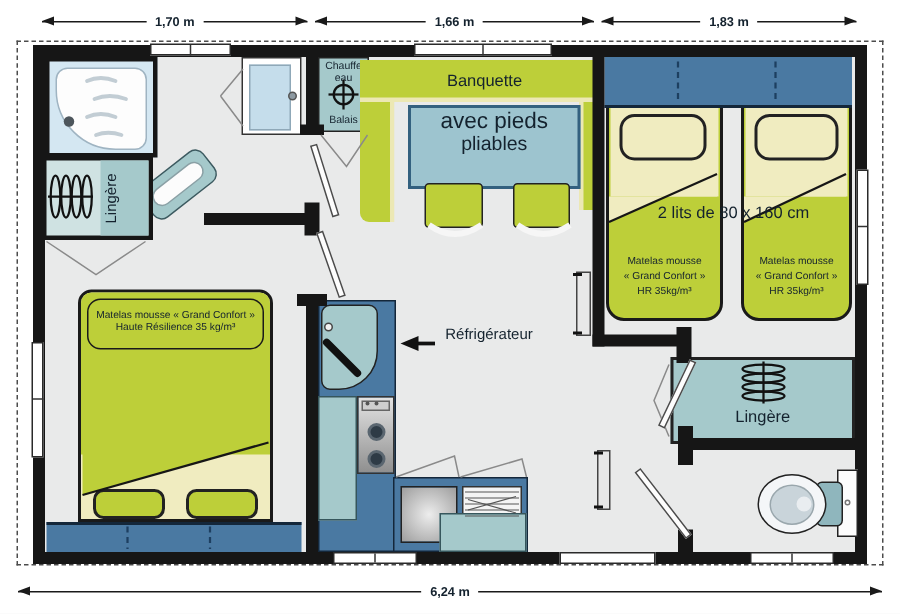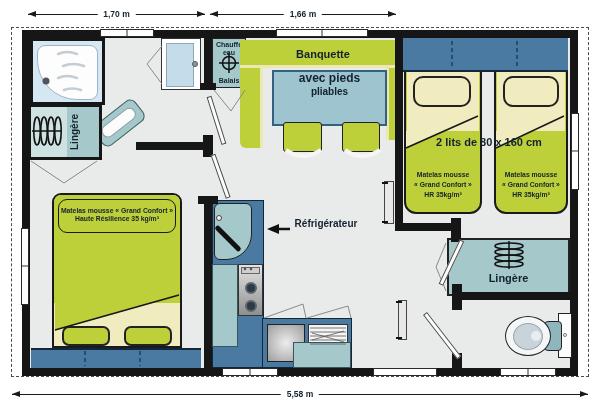--- a/index.html
+++ b/index.html
@@ -2,21 +2,21 @@
 <html><head>
 <meta charset="utf-8">
 <style>
   html,body{margin:0;padding:0;background:#ffffff;}
   #plan{position:relative;width:600px;height:409px;background:#fff;overflow:hidden;
         font-family:"Liberation Sans",sans-serif;color:#14222e;}
   .abs{position:absolute;box-sizing:border-box;}
   .wall{background:#161616;}
   .win{background:#fff;border:1px solid #2a2a2a;}
   .leaf{background:#fdfdfd;border:1px solid #4c4c4c;height:5px;transform-origin:0 50%;}
-  .lbl{font-weight:bold;color:#14222e;text-align:center;line-height:1.15;}
+  .lbl{font-weight:normal;color:#14222e;text-align:center;line-height:1.15;}
   .dim{position:absolute;height:8px;}
   .dim .line{position:absolute;left:0;right:0;top:4px;border-top:1px solid #1a1a1a;}
   .dim .al{position:absolute;left:0;top:1px;width:0;height:0;
            border-top:3.5px solid transparent;border-bottom:3.5px solid transparent;border-right:8px solid #1a1a1a;}
   .dim .ar{position:absolute;right:0;top:1px;width:0;height:0;
            border-top:3.5px solid transparent;border-bottom:3.5px solid transparent;border-left:8px solid #1a1a1a;}
   .dim .txt{position:absolute;left:50%;top:4px;transform:translate(-50%,-50%);
             background:#fff;padding:0 6px;font-size:8.5px;font-weight:bold;white-space:nowrap;}
   .vtxt{writing-mode:vertical-rl;transform:rotate(180deg);}
 </style>
@@ -52,22 +52,22 @@
     <div class="lbl" style="font-size:7px;margin-top:2px;">Chauffe</div>
     <div class="lbl" style="font-size:7px;">eau</div>
     <div class="lbl" style="font-size:7px;position:absolute;bottom:2px;left:0;right:0;">Balais</div>
   </div>
 
   <div class="abs" style="left:240px;top:40px;width:158px;height:28px;background:#bdcf39;border-bottom:3px solid #ece8b4;"></div>
   <div class="abs" style="left:240px;top:68px;width:23px;height:80px;background:#bdcf39;border-right:3px solid #ece8b4;border-radius:0 0 0 6px;"></div>
   <div class="abs" style="left:386px;top:68px;width:12px;height:72px;background:#bdcf39;border-left:3px solid #ece8b4;"></div>
 
   <div class="abs" style="left:272px;top:70px;width:115px;height:56px;background:#9dc4cf;border:2px solid #33617f;">
-    <div class="lbl" style="font-size:12px;">avec pieds</div>
-    <div class="lbl" style="font-size:10px;">pliables</div>
+    <div class="lbl" style="font-size:15px;">avec pieds</div>
+    <div class="lbl" style="font-size:13px;">pliables</div>
   </div>
 
   <div class="abs" style="left:404px;top:46px;width:78px;height:168px;background:#bdcf39;border:2px solid #1a1a1a;border-radius:4px 4px 12px 12px;"></div>
   <div class="abs" style="left:407px;top:70px;width:72px;height:61px;background:#f0ecc0;"></div>
   <div class="abs" style="left:413px;top:76px;width:58px;height:31px;background:#f0ecc0;border:2px solid #222;border-radius:10px;"></div>
 
   <div class="abs" style="left:494px;top:46px;width:74px;height:168px;background:#bdcf39;border:2px solid #1a1a1a;border-radius:4px 4px 12px 12px;"></div>
   <div class="abs" style="left:497px;top:70px;width:68px;height:61px;background:#f0ecc0;"></div>
   <div class="abs" style="left:503px;top:76px;width:56px;height:31px;background:#f0ecc0;border:2px solid #222;border-radius:10px;"></div>
 
@@ -246,20 +246,26 @@
     <div class="al"></div>
     <div class="ar"></div>
     <span class="txt">1,70 m</span>
   </div>
   <div class="dim" style="left:210px;top:10px;width:186px;">
     <div class="line"></div>
     <div class="al"></div>
     <div class="ar"></div>
     <span class="txt">1,66 m</span>
   </div>
+  <div class="dim" style="left:401px;top:10px;width:170px;">
+    <div class="line"></div>
+    <div class="al"></div>
+    <div class="ar"></div>
+    <span class="txt">1,83 m</span>
+  </div>
   <div class="dim" style="left:12px;top:390px;width:576px;">
     <div class="line"></div>
     <div class="al"></div>
     <div class="ar"></div>
-    <span class="txt">5,58 m</span>
+    <span class="txt">6,24 m</span>
   </div>
 
 </div>
 
 </body></html>

